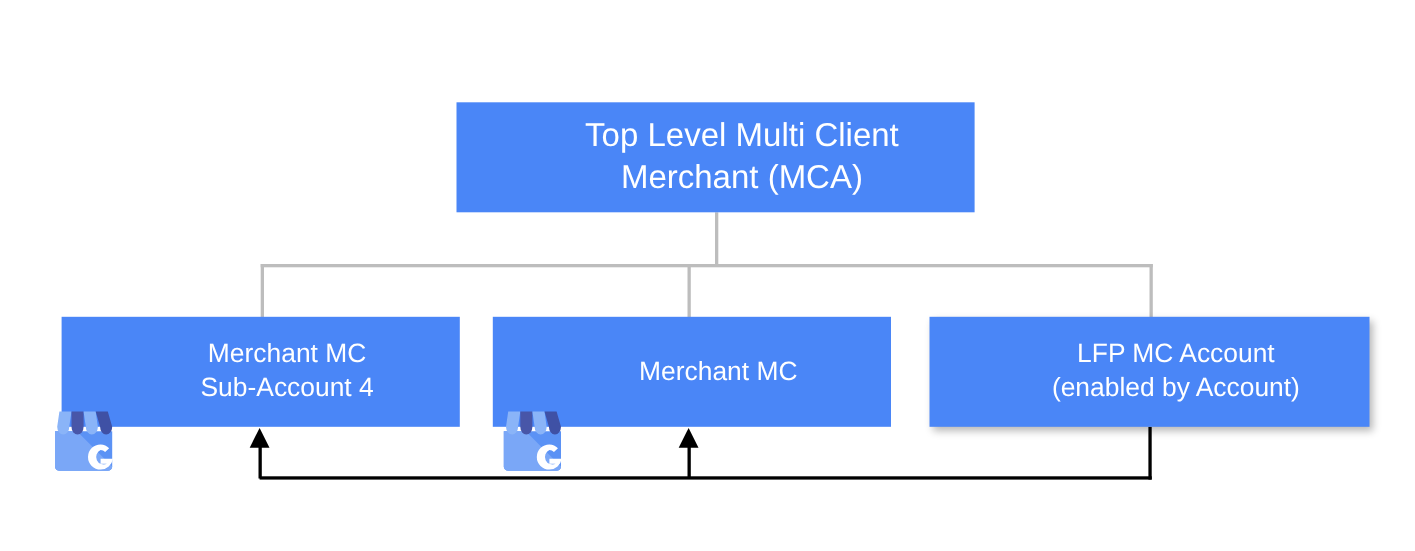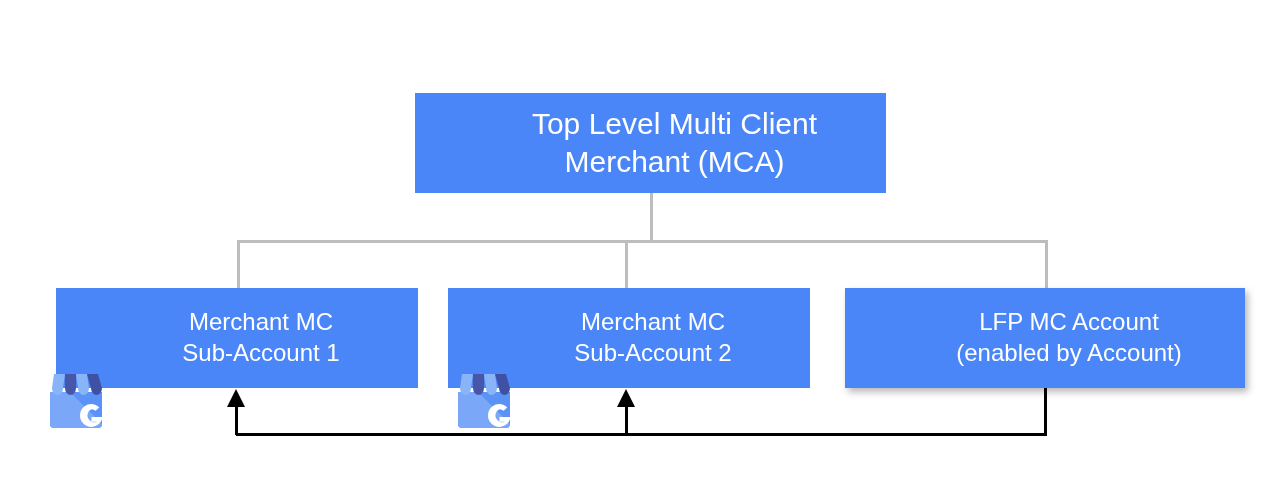--- a/index.html
+++ b/index.html
@@ -128,26 +128,25 @@
   <div class="arrowhead" id="arrow-1"></div>
   <div class="arrowhead" id="arrow-2"></div>
 
   <div class="node" id="node-mca">
     <span class="node-line">Top Level Multi Client</span>
     <span class="node-line">Merchant (MCA)</span>
   </div>
 
   <div class="node" id="node-sub1">
     <span class="node-line">Merchant MC</span>
-    <span class="node-line">Sub-Account 1</span>
+    <span class="node-line">Sub-Account 4</span>
   </div>
 
   <div class="node" id="node-sub2">
     <span class="node-line">Merchant MC</span>
-    <span class="node-line">Sub-Account 2</span>
   </div>
 
   <div class="node" id="node-lfp">
     <span class="node-line">LFP MC Account</span>
     <span class="node-line">(enabled by Account)</span>
   </div>
 
   <svg class="gmb-icon" id="gmb-icon-1" viewBox="0 0 68 68">
     <path d="M8 26 h52 v32 a4 4 0 0 1 -4 4 h-44 a4 4 0 0 1 -4 -4 z" fill="#5b92f5"></path>
     <path d="M8 26 h20 l32 32 v0 a4 4 0 0 1 -4 4 h-44 a4 4 0 0 1 -4 -4 z" fill="#7aa7f7"></path>

